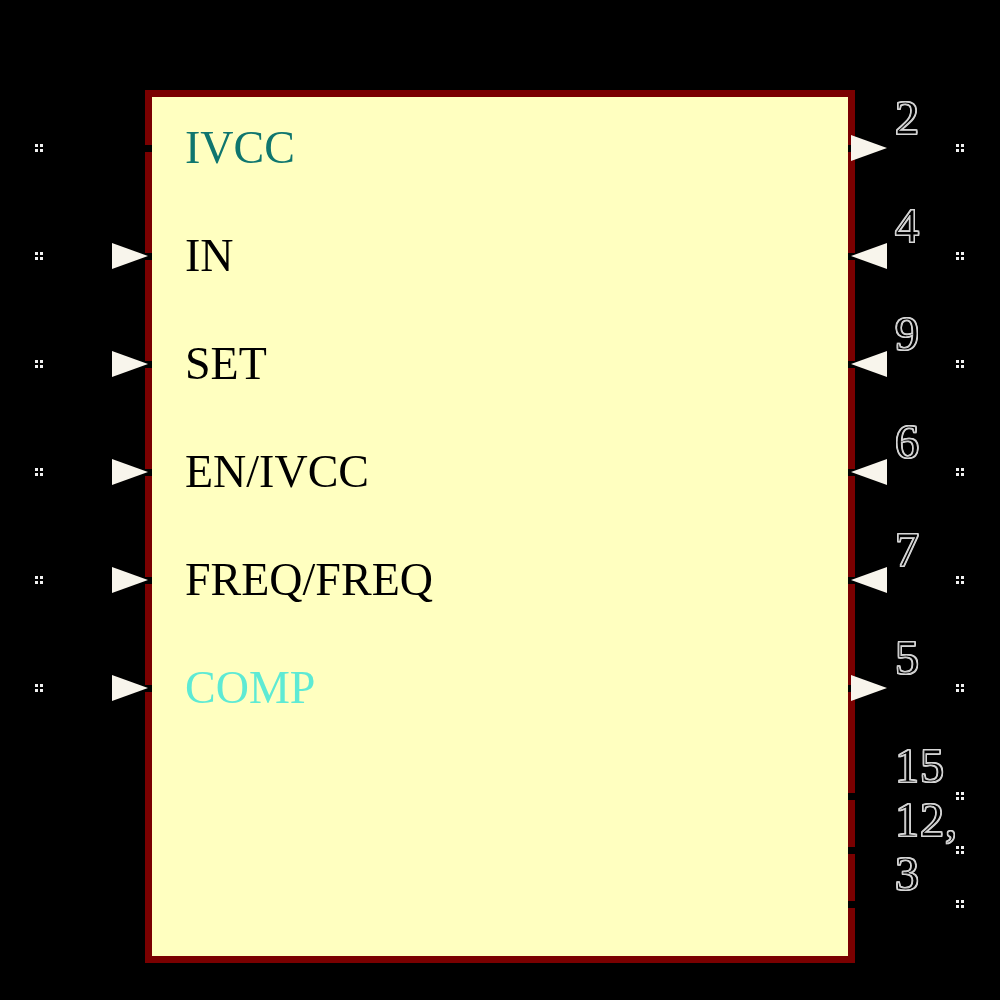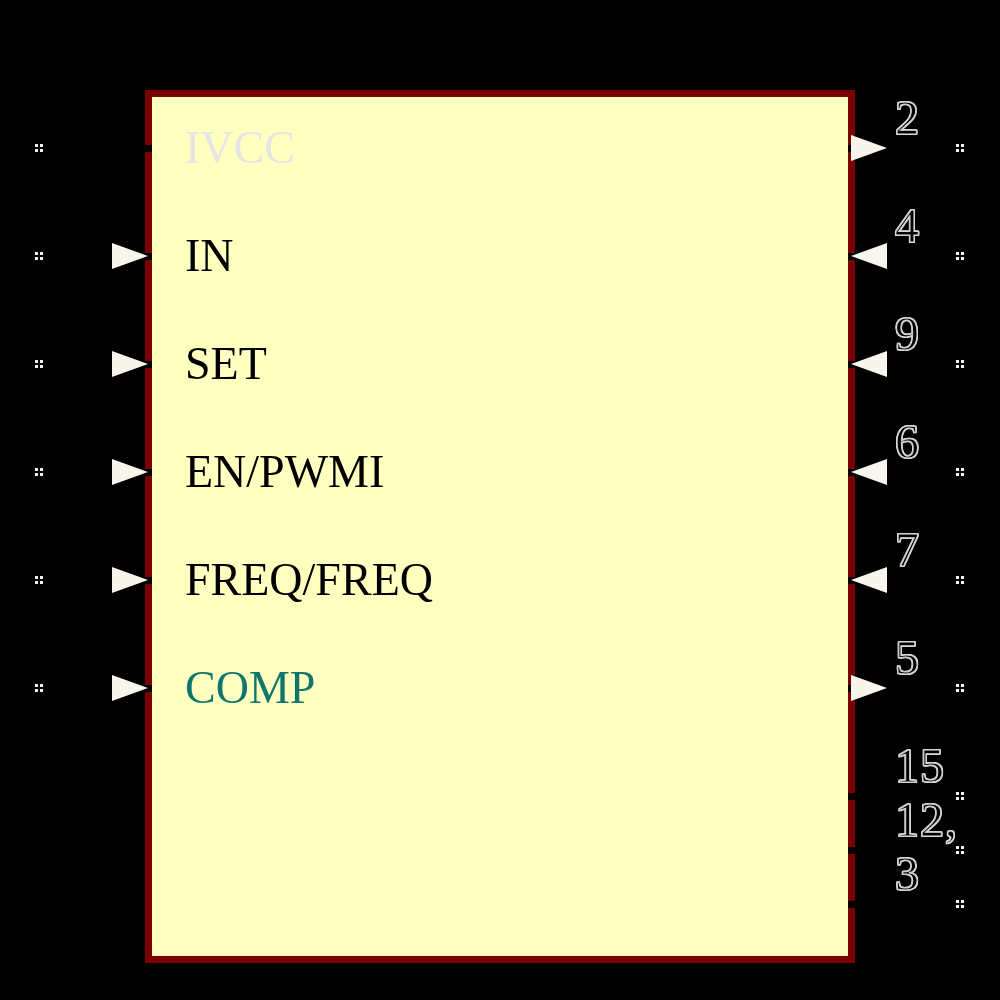--- a/index.html
+++ b/index.html
@@ -69,21 +69,21 @@
   <div class="body-rect" id="component-body" style="left: 145px; top: 90px; width: 710px; height: 873px; background: rgb(255, 255, 192); border: 7px solid rgb(122, 0, 0);"></div>
   <div id="left-pins">
       <div class="pin-group">
         <div class="pin-line" style="left: 38px; width: 114px; top: 145px; background: rgb(0, 0, 0);"></div>
         <div class="endcap" style="left: 35px; top: 144px;">
           <i style="background: rgb(240, 240, 240);"></i>
           <i style="background: rgb(240, 240, 240);"></i>
           <i style="background: rgb(240, 240, 240);"></i>
           <i style="background: rgb(240, 240, 240);"></i>
         </div>
-        <div class="pin-name" style="left: 185px; top: 121px; color: #e5e5e5;">IVCC</div>
+        <div class="pin-name" style="left: 185px; top: 121px; color: #0f766e;">IVCC</div>
       </div>
       <div class="pin-group">
         <div class="pin-line" style="left: 38px; width: 114px; top: 253px; background: rgb(0, 0, 0);"></div>
         <div class="pin-arrow" style="left: 112px; top: 243px; border-top: 13px solid transparent; border-bottom: 13px solid transparent; border-left: 36px solid rgb(248, 245, 236);"></div>
         <div class="endcap" style="left: 35px; top: 252px;">
           <i style="background: rgb(240, 240, 240);"></i>
           <i style="background: rgb(240, 240, 240);"></i>
           <i style="background: rgb(240, 240, 240);"></i>
           <i style="background: rgb(240, 240, 240);"></i>
         </div>
@@ -102,21 +102,21 @@
       </div>
       <div class="pin-group">
         <div class="pin-line" style="left: 38px; width: 114px; top: 469px; background: rgb(0, 0, 0);"></div>
         <div class="pin-arrow" style="left: 112px; top: 459px; border-top: 13px solid transparent; border-bottom: 13px solid transparent; border-left: 36px solid rgb(248, 245, 236);"></div>
         <div class="endcap" style="left: 35px; top: 468px;">
           <i style="background: rgb(240, 240, 240);"></i>
           <i style="background: rgb(240, 240, 240);"></i>
           <i style="background: rgb(240, 240, 240);"></i>
           <i style="background: rgb(240, 240, 240);"></i>
         </div>
-        <div class="pin-name" style="left: 185px; top: 445px; color: rgb(0, 0, 0);">EN/PWMI</div>
+        <div class="pin-name" style="left: 185px; top: 445px; color: rgb(0, 0, 0);">EN/IVCC</div>
       </div>
       <div class="pin-group">
         <div class="pin-line" style="left: 38px; width: 114px; top: 577px; background: rgb(0, 0, 0);"></div>
         <div class="pin-arrow" style="left: 112px; top: 567px; border-top: 13px solid transparent; border-bottom: 13px solid transparent; border-left: 36px solid rgb(248, 245, 236);"></div>
         <div class="endcap" style="left: 35px; top: 576px;">
           <i style="background: rgb(240, 240, 240);"></i>
           <i style="background: rgb(240, 240, 240);"></i>
           <i style="background: rgb(240, 240, 240);"></i>
           <i style="background: rgb(240, 240, 240);"></i>
         </div>
@@ -124,21 +124,21 @@
       </div>
       <div class="pin-group">
         <div class="pin-line" style="left: 38px; width: 114px; top: 685px; background: rgb(0, 0, 0);"></div>
         <div class="pin-arrow" style="left: 112px; top: 675px; border-top: 13px solid transparent; border-bottom: 13px solid transparent; border-left: 36px solid rgb(248, 245, 236);"></div>
         <div class="endcap" style="left: 35px; top: 684px;">
           <i style="background: rgb(240, 240, 240);"></i>
           <i style="background: rgb(240, 240, 240);"></i>
           <i style="background: rgb(240, 240, 240);"></i>
           <i style="background: rgb(240, 240, 240);"></i>
         </div>
-        <div class="pin-name" style="left: 185px; top: 661px; color: #0f766e;">COMP</div>
+        <div class="pin-name" style="left: 185px; top: 661px; color: #5eead4;">COMP</div>
       </div>
     </div>
   <div id="right-pins">
       <div class="pin-group">
         <div class="pin-line" style="left: 848px; width: 114px; top: 145px; background: rgb(0, 0, 0);"></div>
         <div class="pin-arrow" style="left: 851px; top: 135px; border-top: 13px solid transparent; border-bottom: 13px solid transparent; border-left: 36px solid rgb(248, 245, 236);"></div>
         <div class="pin-number" style="left: 895px; top: 98px; color: rgb(0, 0, 0); -webkit-text-stroke: 1px rgb(214, 214, 214); text-shadow: rgb(214, 214, 214) -1px 0px 0px, rgb(214, 214, 214) 1px 0px 0px, rgb(214, 214, 214) 0px -1px 0px, rgb(214, 214, 214) 0px 1px 0px, rgb(214, 214, 214) -1px -1px 0px, rgb(214, 214, 214) 1px -1px 0px, rgb(214, 214, 214) -1px 1px 0px, rgb(214, 214, 214) 1px 1px 0px;">2</div>
         <div class="endcap" style="left: 956px; top: 144px;">
           <i style="background: rgb(240, 240, 240);"></i>
           <i style="background: rgb(240, 240, 240);"></i>

